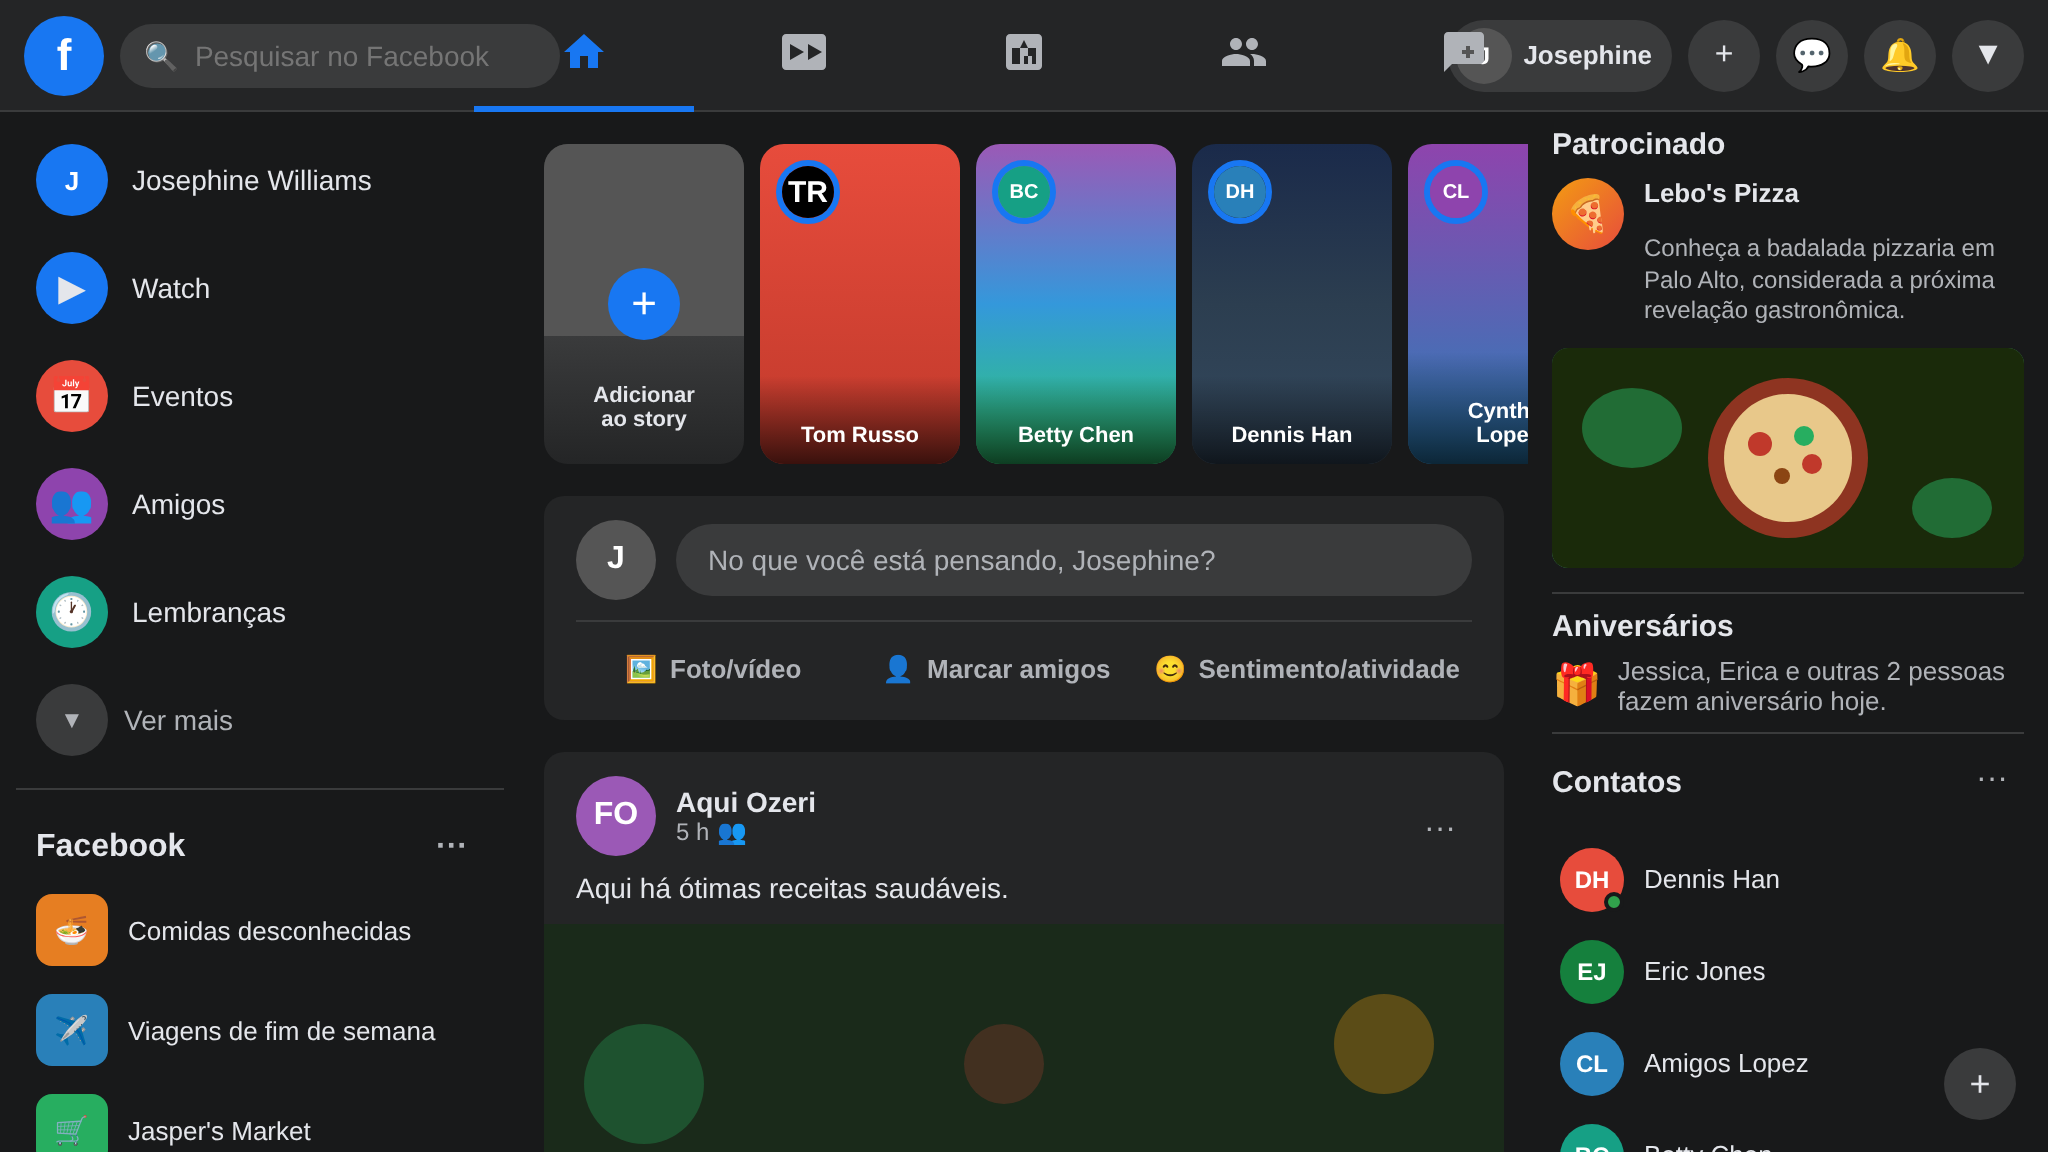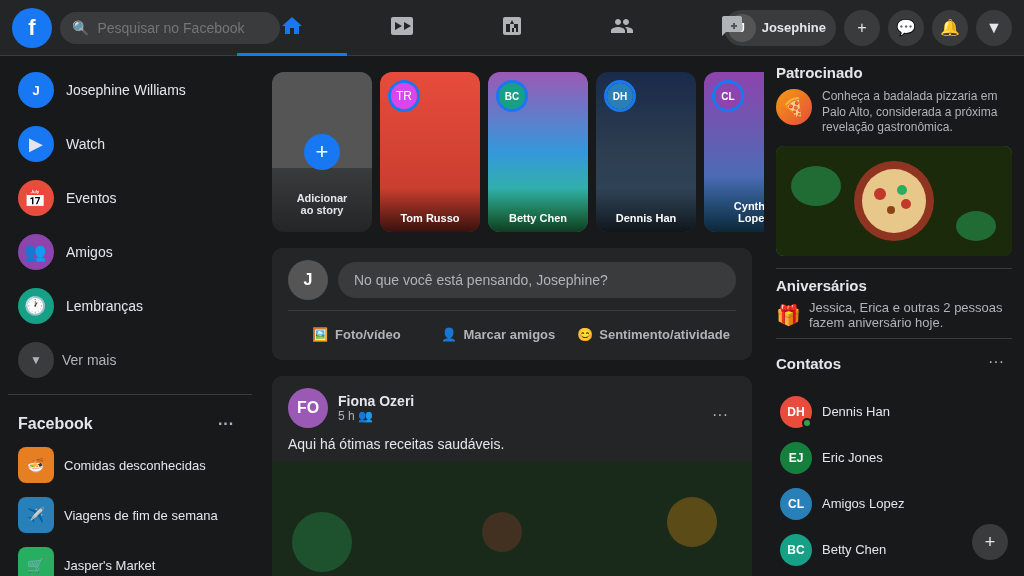--- a/index.html
+++ b/index.html
@@ -343,21 +343,21 @@
     .sponsored-icon {
       width: 36px; height: 36px;
       border-radius: 50%;
       background: linear-gradient(135deg, #f39c12, #e74c3c);
       display: flex; align-items: center; justify-content: center;
       font-size: 18px;
       flex-shrink: 0;
     }
     .sponsored-text-block { flex: 1; }
     .sponsored-name { font-size: 13px; font-weight: 600; color: #e4e6eb; }
-    .sponsored-desc { font-size: 12px; color: #b0b3b8; line-height: 1.3; }
+    .sponsored-desc { font-size: 12px; color: #b0b3b8; line-height: 1.3; margin-top: 13px; }
     .sponsored-image {
       width: 100%; height: 110px;
       border-radius: 8px;
       overflow: hidden;
       background: linear-gradient(135deg, #2d6a4f 0%, #52b788 50%, #1a3c1a 100%);
       display: flex; align-items: center; justify-content: center;
       font-size: 36px;
       margin-bottom: 12px;
     }
 
@@ -544,21 +544,21 @@
         <div class="story-bg story-bg-add" style="background: linear-gradient(180deg,#3a3b3c 60%, #242526);">
           <div style="position:absolute;top:0;left:0;right:0;height:60%;background:#555;"></div>
           <div class="story-add-btn">+</div>
           <div class="story-label" style="position:static;padding:0;background:none;color:#e4e6eb;text-align:center;font-size:11px;font-weight:600;margin-top:8px;">Adicionar<br>ao story</div>
         </div>
       </div>
 
       <div class="story-card">
         <div class="story-bg story-1"></div>
         <div class="story-avatar-ring">
-          <div style="width:100%;height:100%;background:#d946ef;display:flex;align-items:center;justify-content:center;font-size:12px;font-weight:normal;color:white;">TR</div>
+          <div style="width:100%;height:100%;background:#000000;display:flex;align-items:center;justify-content:center;font-size:15px;font-weight:bold;color:white;">TR</div>
         </div>
         <div class="story-label">Tom Russo</div>
       </div>
 
       <div class="story-card">
         <div class="story-bg story-2"></div>
         <div class="story-avatar-ring">
           <div style="width:100%;height:100%;background:#16a085;display:flex;align-items:center;justify-content:center;font-size:10px;font-weight:bold;color:white;">BC</div>
         </div>
         <div class="story-label">Betty Chen</div>
@@ -601,21 +601,21 @@
           <span>Sentimento/atividade</span>
         </div>
       </div>
     </div>
 
     <div class="post-card">
       <div class="post-header">
         <div class="post-author-info">
           <div class="post-author-avatar" style="background:#9b59b6;">FO</div>
           <div>
-            <div class="post-author-name">Fiona Ozeri</div>
+            <div class="post-author-name">Aqui Ozeri</div>
             <div class="post-meta">
               <span>5 h</span>
               <span>👥</span>
             </div>
           </div>
         </div>
         <div class="dots-btn">···</div>
       </div>
       <div class="post-text">Aqui há ótimas receitas saudáveis.</div>
       <div class="post-image-placeholder">
@@ -653,20 +653,21 @@
     </div>
 
   </main>
 
   <aside class="right-sidebar">
     <div class="sponsored-title">Patrocinado</div>
 
     <div class="sponsored-item">
       <div class="sponsored-icon">🍕</div>
       <div class="sponsored-text-block">
+        <div class="sponsored-name">Lebo's Pizza</div>
         <div class="sponsored-desc">Conheça a badalada pizzaria em Palo Alto,
 considerada a próxima revelação gastronômica.</div>
       </div>
     </div>
 
     <div class="sponsored-image">
       <svg width="100%" height="110" viewBox="0 0 236 110" xmlns="http://www.w3.org/2000/svg">
         <rect width="236" height="110" fill="#1a2a0a"></rect>
         <circle cx="118" cy="55" r="40" fill="#c0392b" opacity="0.7"></circle>
         <circle cx="118" cy="55" r="32" fill="#e8c88a"></circle>

